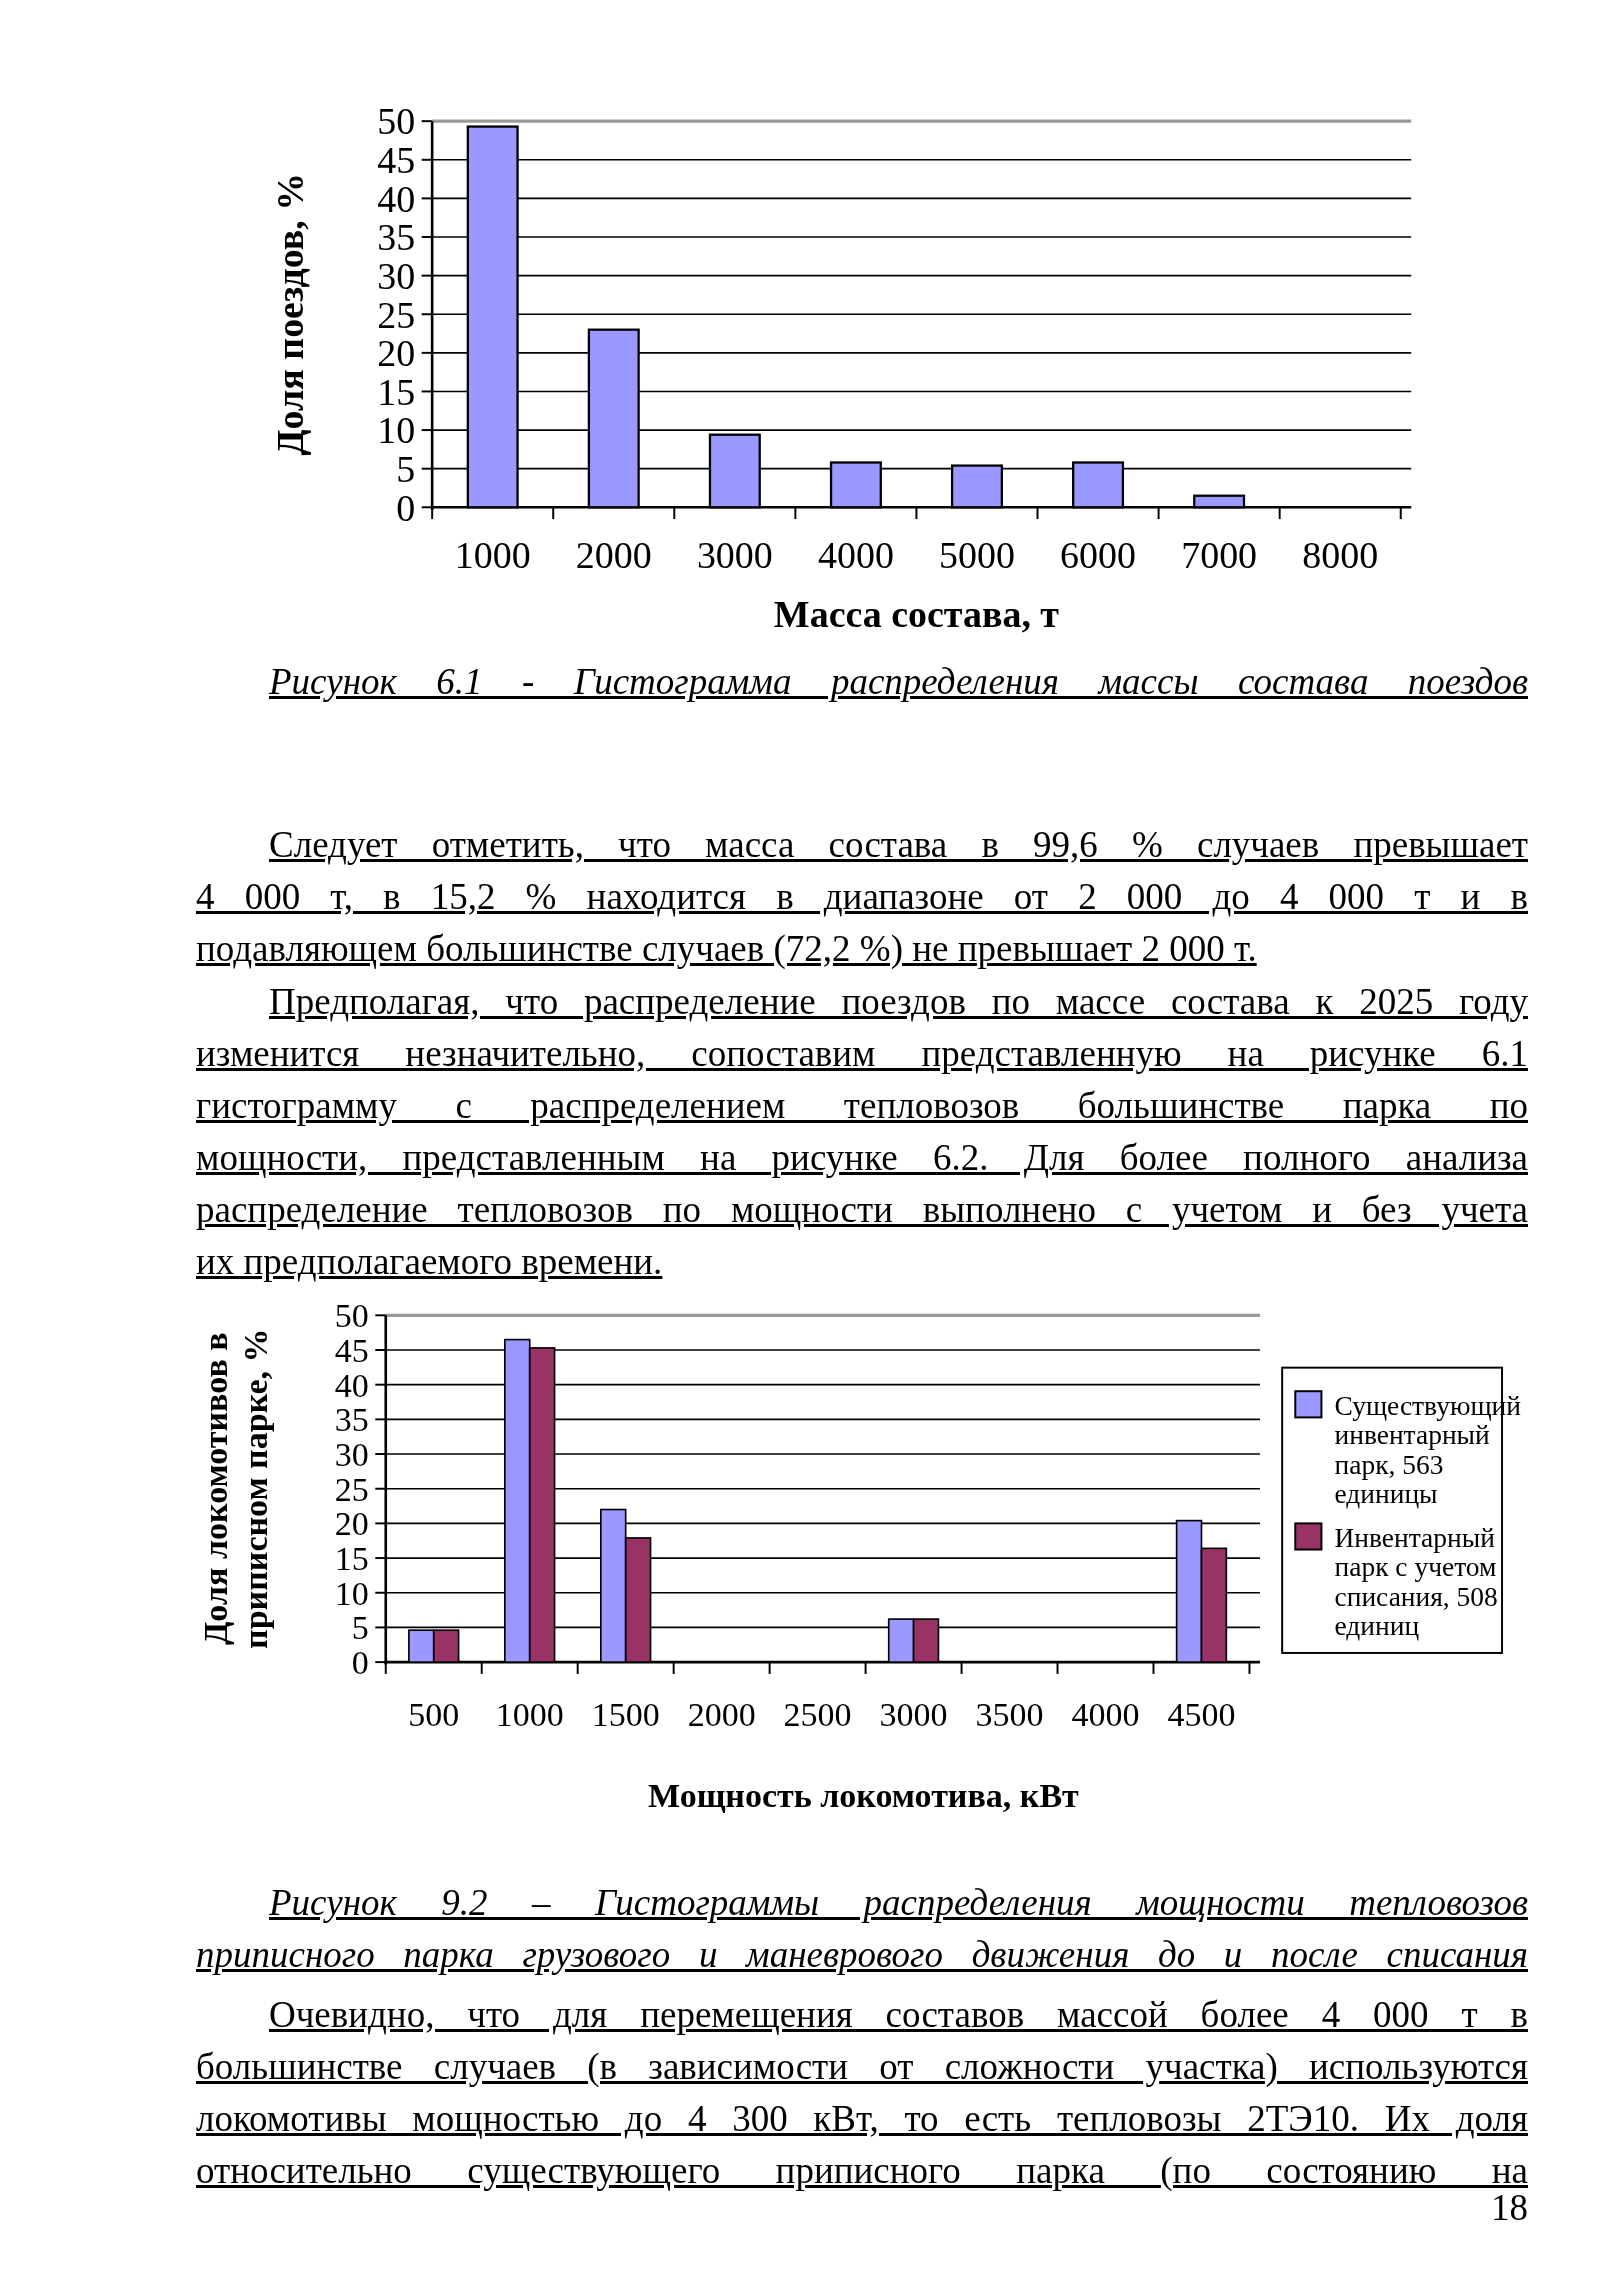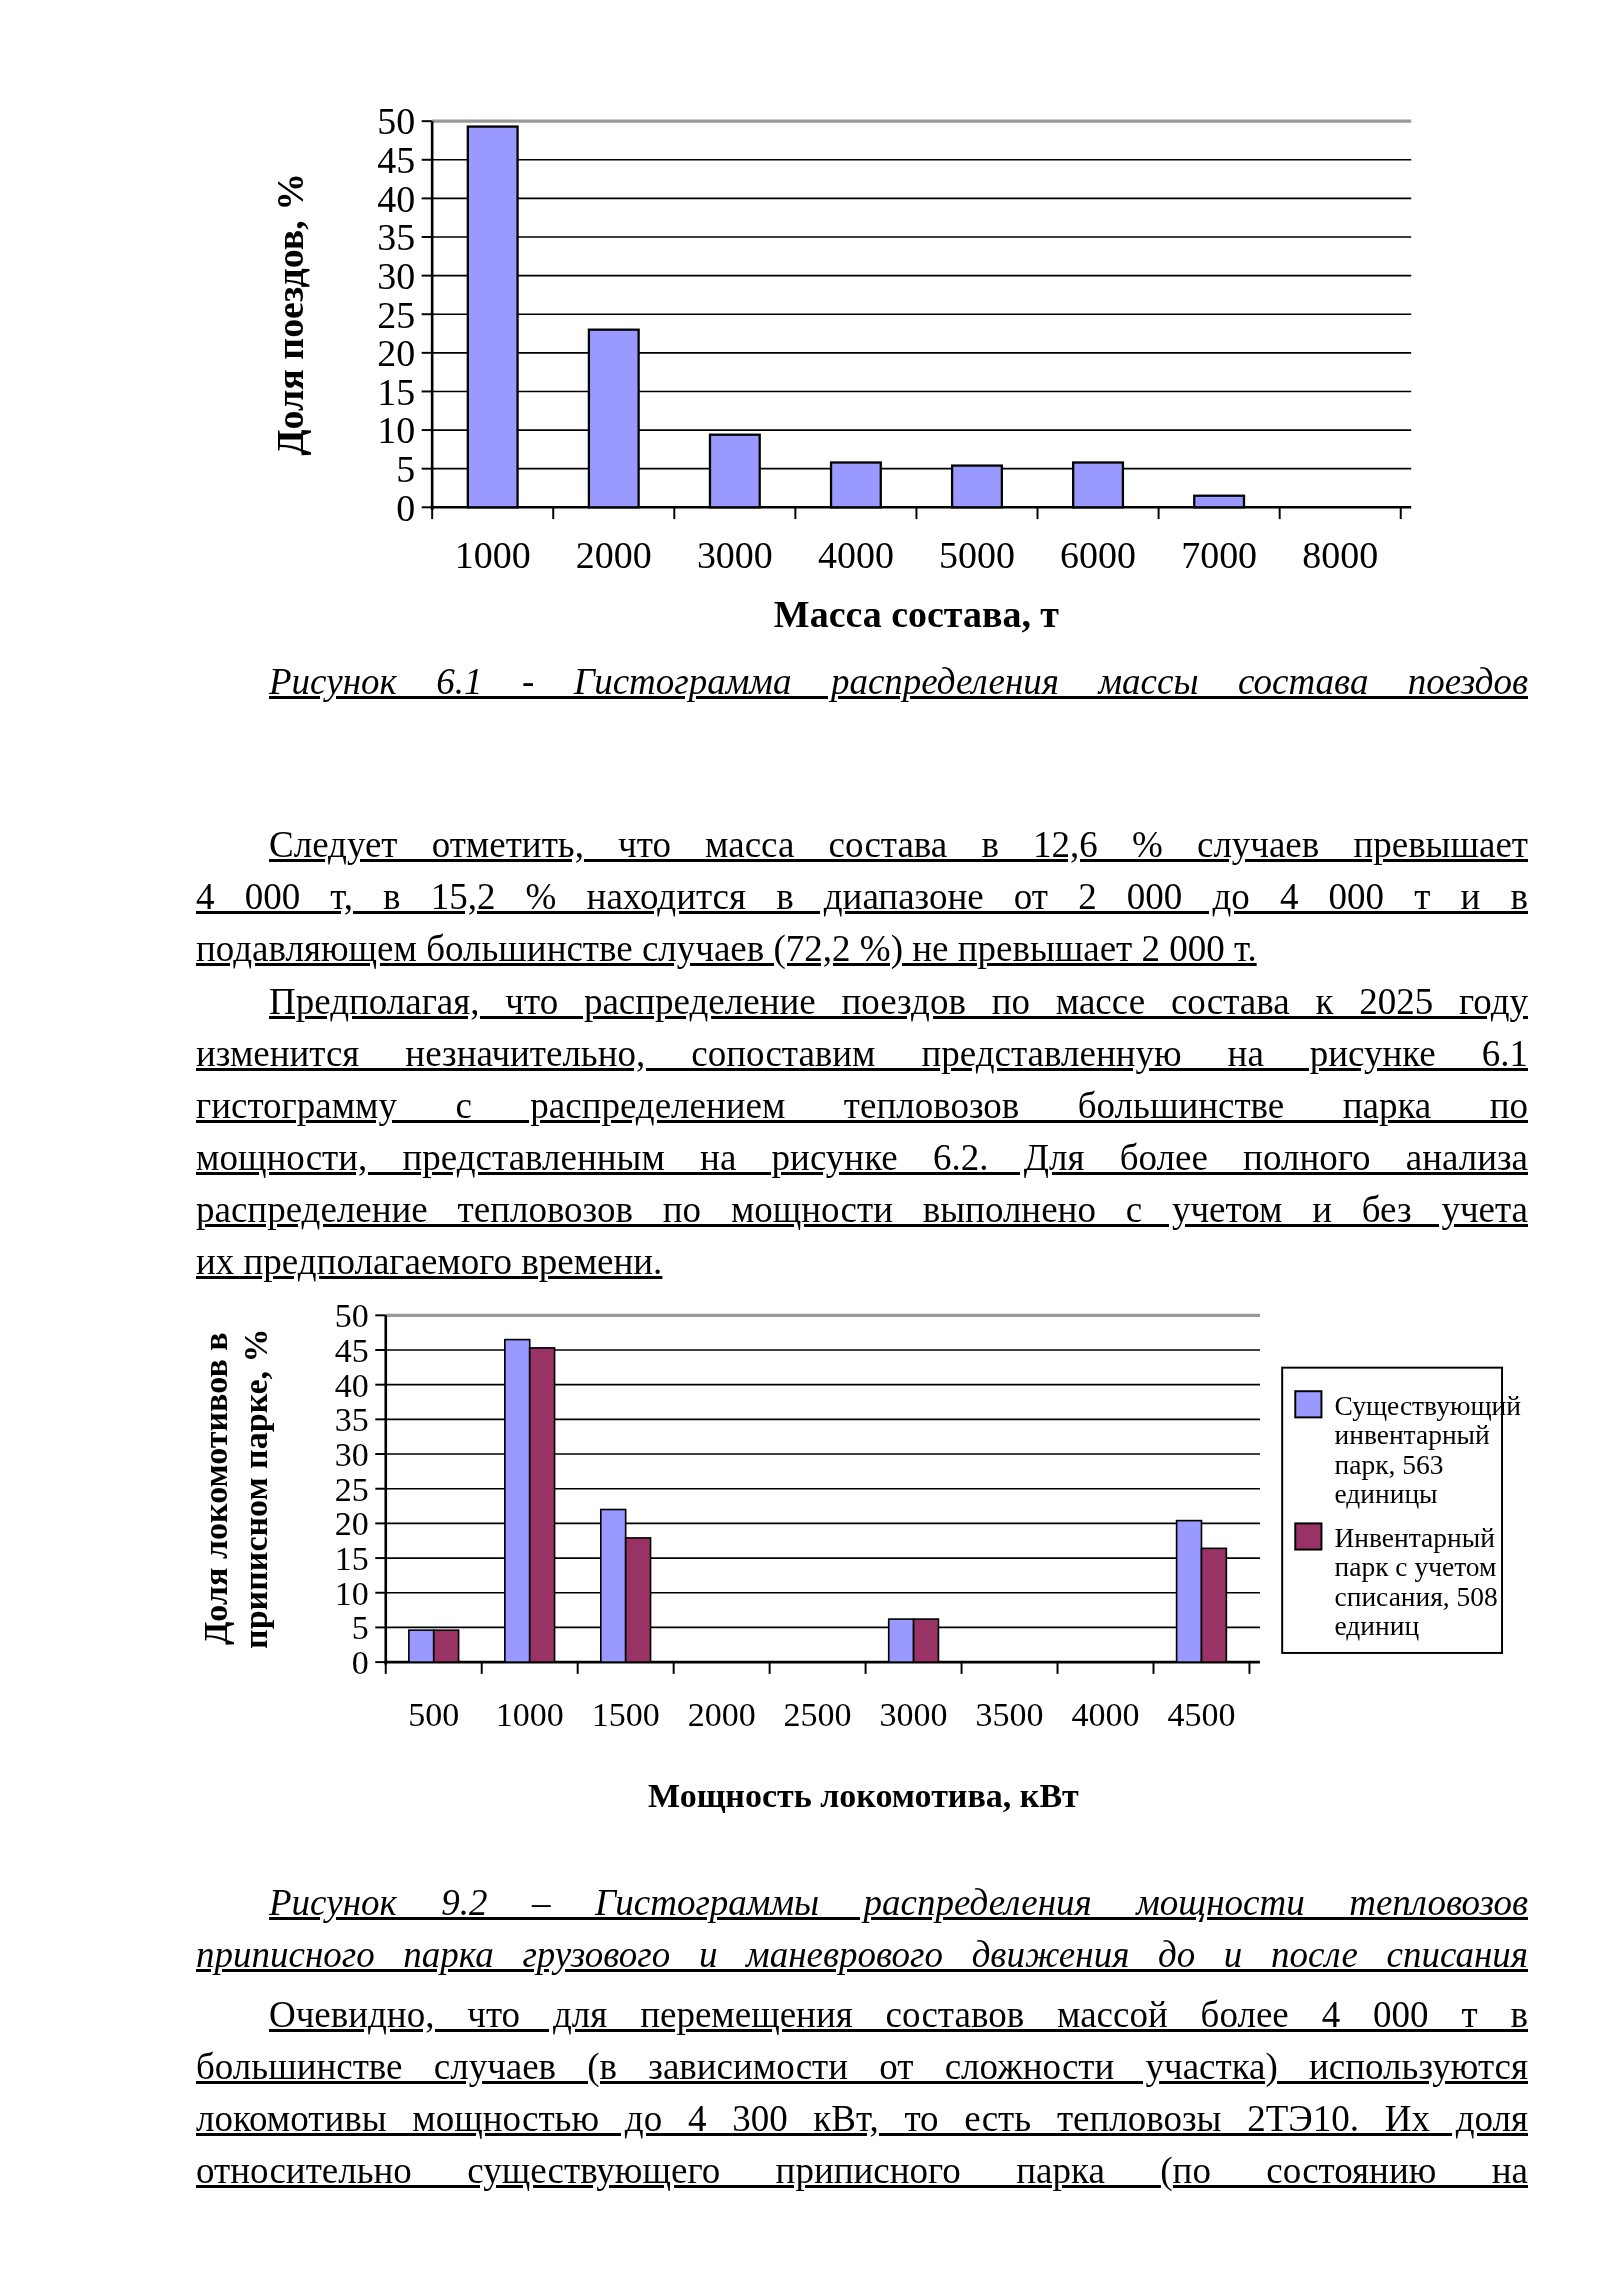--- a/index.html
+++ b/index.html
@@ -105,21 +105,21 @@
       <text x="1647.5" y="778" text-anchor="middle" font-size="58">8000</text>
       <text x="1000" y="868" text-anchor="middle" font-size="58" font-weight="bold">Масса состава, т</text>
       <text transform="translate(62,390) rotate(-90)" text-anchor="middle" font-size="58" font-weight="bold">Доля поездов, %</text>
     </svg>
 
   <div class="textblock caption" style="top:656px;">
       <div class="line firstline">Рисунок 6.1 - Гистограмма распределения массы состава поездов</div>
     </div>
 
   <div class="textblock" style="top:819px;">
-      <div class="line firstline">Следует отметить, что масса состава в 12,6 % случаев превышает</div>
+      <div class="line firstline">Следует отметить, что масса состава в 99,6 % случаев превышает</div>
       <div class="line">4 000 т, в 15,2 % находится в диапазоне от 2 000 до 4 000 т и в</div>
       <div class="line lastline-left">подавляющем большинстве случаев (72,2 %) не превышает 2 000 т.</div>
     </div>
 
   <div class="textblock" style="top:976px;">
       <div class="line firstline">Предполагая, что распределение поездов по массе состава к 2025 году</div>
       <div class="line">изменится незначительно, сопоставим представленную на рисунке 6.1</div>
       <div class="line">гистограмму с распределением тепловозов большинстве парка по</div>
       <div class="line">мощности, представленным на рисунке 6.2. Для более полного анализа</div>
       <div class="line">распределение тепловозов по мощности выполнено с учетом и без учета</div>
@@ -211,14 +211,15 @@
       <div class="line">приписного парка грузового и маневрового движения до и после списания</div>
     </div>
 
   <div class="textblock" style="top:1989px;">
       <div class="line firstline">Очевидно, что для перемещения составов массой более 4 000 т в</div>
       <div class="line">большинстве случаев (в зависимости от сложности участка) используются</div>
       <div class="line">локомотивы мощностью до 4 300 кВт, то есть тепловозы 2ТЭ10. Их доля</div>
       <div class="line">относительно существующего приписного парка (по состоянию на</div>
     </div>
 
+  <div class="pagenum">18</div>
 </div>
 
 
 </body></html>

